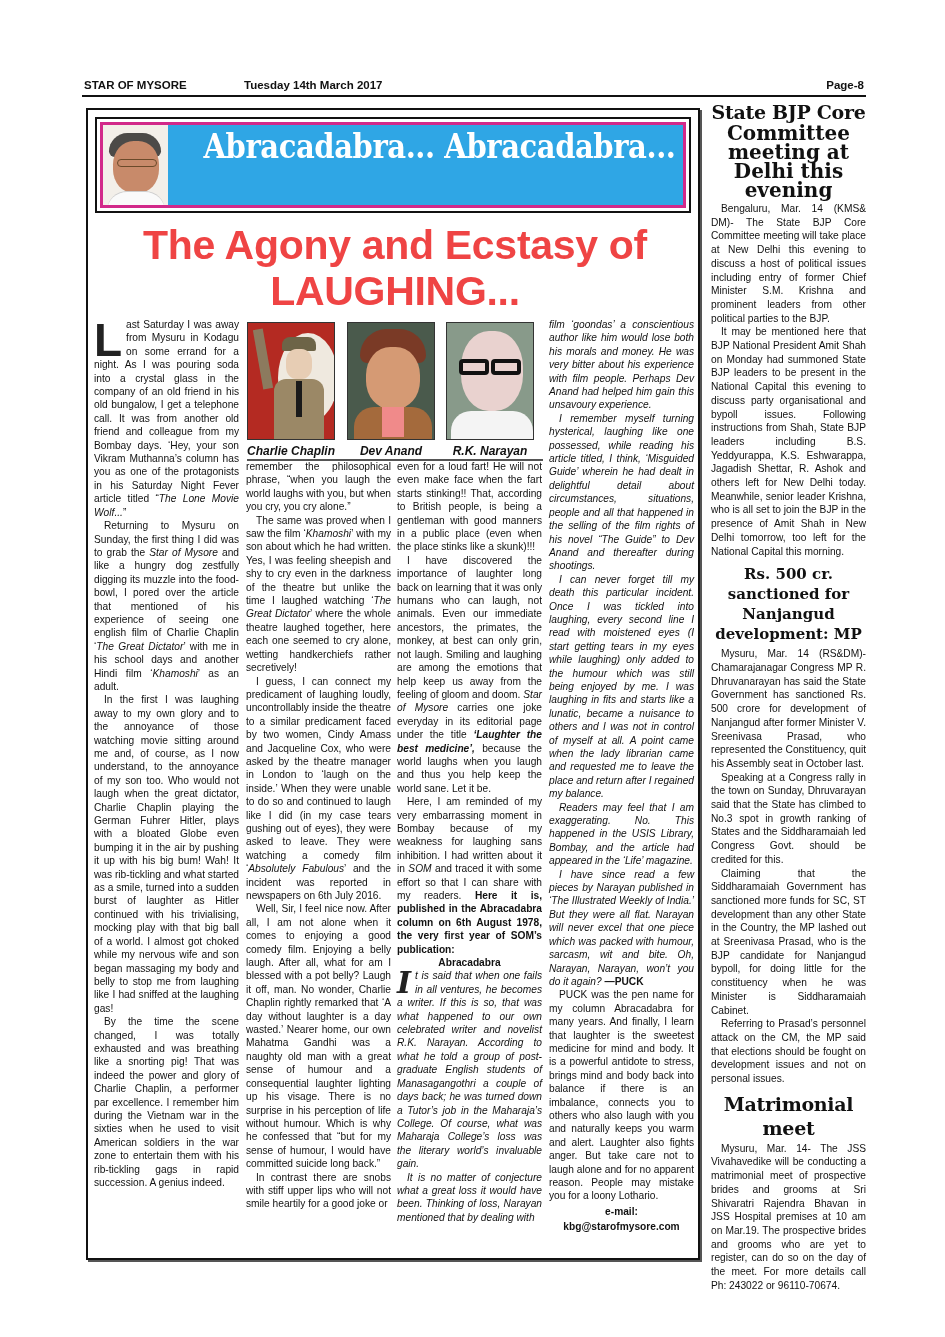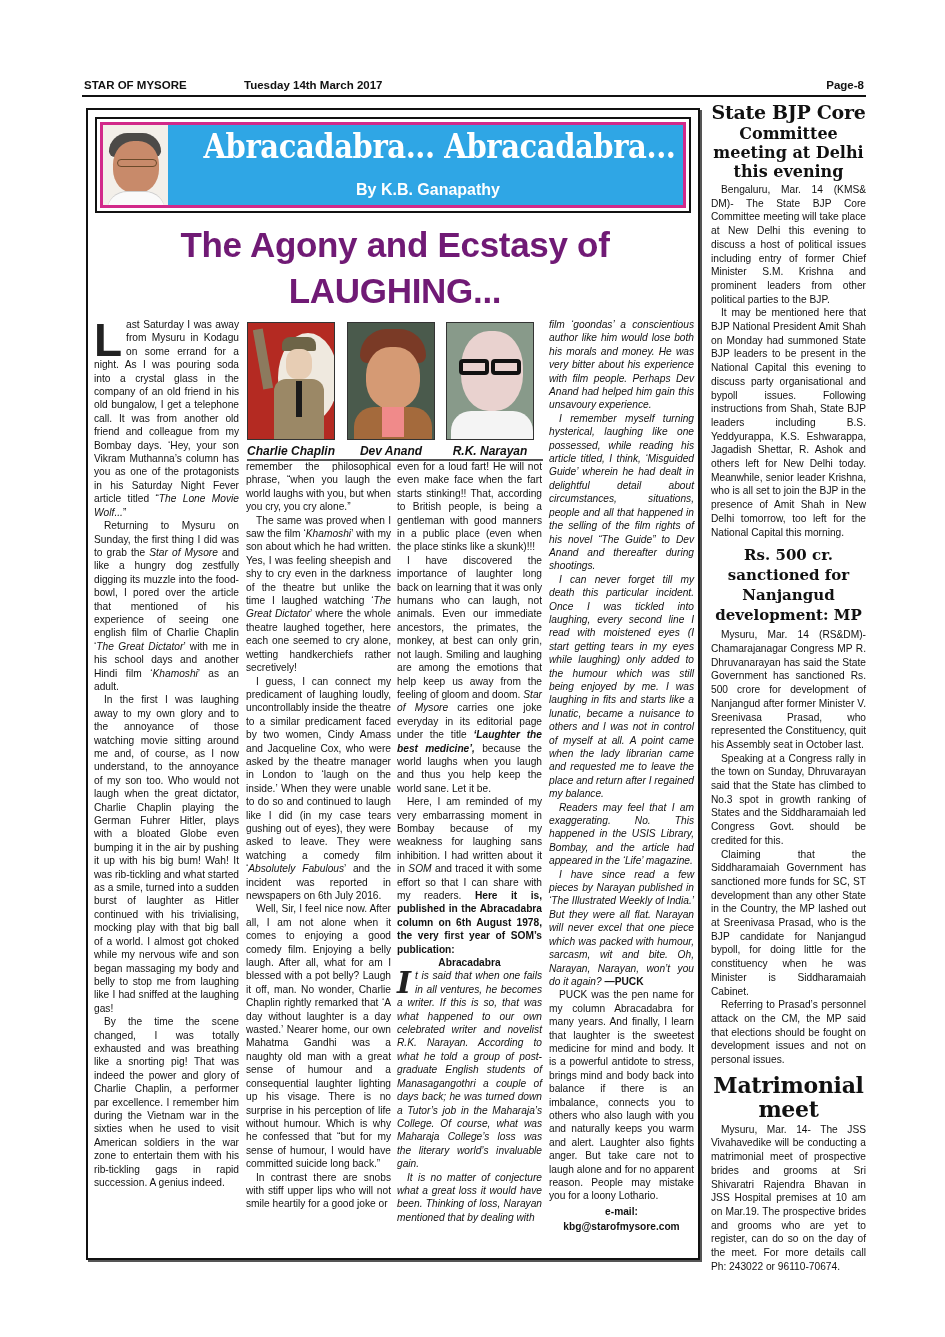--- a/index.html
+++ b/index.html
@@ -16,21 +16,21 @@
   .banner { position: absolute; left: 7px; top: 7px; width: 596px; height: 96px; border: 2px solid #111; padding: 12px; }
   .banner-inner { position: absolute; left: 3px; top: 3px; right: 3px; bottom: 3px; border: 3px solid #d2298a; background: #2fa6e5; }
   .portrait { position: absolute; left: 0; top: 0; width: 65px; height: 100%; background: #f3efe9; overflow: hidden; }
   .portrait .hair { position: absolute; left: 6px; top: 8px; width: 52px; height: 24px; border-radius: 26px 26px 8px 8px; background: #4c4a48; }
   .portrait .face { position: absolute; left: 10px; top: 16px; width: 46px; height: 52px; border-radius: 45%; background: #c88a6a; }
   .portrait .glasses { position: absolute; left: 14px; top: 34px; width: 40px; height: 8px; border: 1.5px solid #6b4a2a; border-radius: 4px; }
   .portrait .shirt { position: absolute; left: 4px; top: 66px; width: 58px; height: 30px; border-radius: 20px 20px 0 0; background: #fafafa; border-top: 1px solid #ccc; }
   .banner-title { position: absolute; left: 70px; top: 2px; right: 2px; text-align: center; font-family: "DejaVu Serif", serif; font-weight: bold; color: #fff; font-size: 33px; letter-spacing: -0.5px; transform: scaleX(0.88); transform-origin: center top; white-space: nowrap; }
   .banner-byline { position: absolute; left: 70px; right: 0; top: 56px; text-align: center; color: #fff; font-weight: bold; font-size: 16px; }
 
-  .headline { position: absolute; left: 4px; top: 112px; width: 606px; text-align: center; color: #701a75; font-family: "Liberation Sans", sans-serif; font-weight: bold; font-size: 35px; line-height: 46px; letter-spacing: -0.3px; }
+  .headline { position: absolute; left: 4px; top: 112px; width: 606px; text-align: center; color: #ef4444; font-family: "Liberation Sans", sans-serif; font-weight: bold; font-size: 41px; line-height: 46px; letter-spacing: -0.3px; }
 
   .col { position: absolute; font-size: 10.2px; line-height: 13.4px; text-align: justify; }
   .col p { text-indent: 10px; }
   .col p.noindent { text-indent: 0; }
   .col em { font-style: italic; }
   .c1 { left: 6px; top: 208px; width: 145px; }
   .c2 { left: 158px; top: 350px; width: 145px; }
   .c3 { left: 309px; top: 350px; width: 145px; }
   .c4 { left: 461px; top: 208px; width: 145px; }
   .c4 p, .c3 .it p { font-style: italic; }
@@ -46,23 +46,23 @@
   .photo.p2 { left: 100px; background: #4a5a4c; }
   .photo.p3 { left: 199px; background: #889a8a; }
   .photo .shape { position: absolute; }
   .caption { position: absolute; top: 122px; width: 100px; text-align: center; font-size: 12px; font-weight: bold; font-style: italic; }
   .photo-rule { position: absolute; left: 0; top: 137px; width: 296px; height: 2px; background: #555; }
 
   .side { position: absolute; left: 711px; top: 100px; width: 155px; font-size: 10.2px; line-height: 13.7px; text-align: justify; }
   .side p { text-indent: 10px; }
   .side h2 { font-family: "DejaVu Serif", serif; font-weight: bold; text-align: center; color: #111; }
   .side .h-main { font-size: 19px; line-height: 24px; letter-spacing: -0.3px; }
-  .side .h-sub { font-size: 16px; line-height: 19px; margin-bottom: 2px; }
+  .side .h-sub { font-size: 20px; line-height: 19px; margin-bottom: 2px; }
   .side .h-mid { font-size: 15px; line-height: 20px; margin: 6px 0 3px; }
-  .side .h-big { font-size: 22px; line-height: 24px; margin: 6px 0 2px; letter-spacing: -0.3px; }
+  .side .h-big { font-size: 19px; line-height: 24px; margin: 6px 0 2px; letter-spacing: -0.3px; }
 </style>
 </head>
 <body>
 
 <div class="masthead">
   <span class="paper">STAR OF MYSORE</span>
   <span class="date">Tuesday 14th March 2017</span>
   <span class="page">Page-8</span>
 </div>
 <div class="masthead-rule"></div>
@@ -70,21 +70,20 @@
 <div class="article-box">
   <div class="banner">
     <div class="banner-inner">
       <div class="portrait">
         <div class="hair"></div>
         <div class="face"></div>
         <div class="glasses"></div>
         <div class="shirt"></div>
       </div>
       <div class="banner-title">Abracadabra... Abracadabra...</div>
-      <div class="banner-byline">By K.B. Ganapathy</div>
     </div>
   </div>
 
   <div class="headline">
     <div>The Agony and Ecstasy of</div>
     <div>LAUGHING...</div>
   </div>
 
   <div class="col c1">
     <p class="noindent"><span class="dropcap">L</span><span>ast Saturday I was away from Mysuru in Kodagu on some errand for a night. As I was pouring soda into a crystal glass in the company of an old friend in his old bungalow, I get a telephone call. It was from another old friend and colleague from my Bombay days. ‘Hey, your son Vikram Muthanna’s column has you as one of the protagonists in his Saturday Night Fever article titled “</span><em>The Lone Movie Wolf...</em><span>”</span></p>

